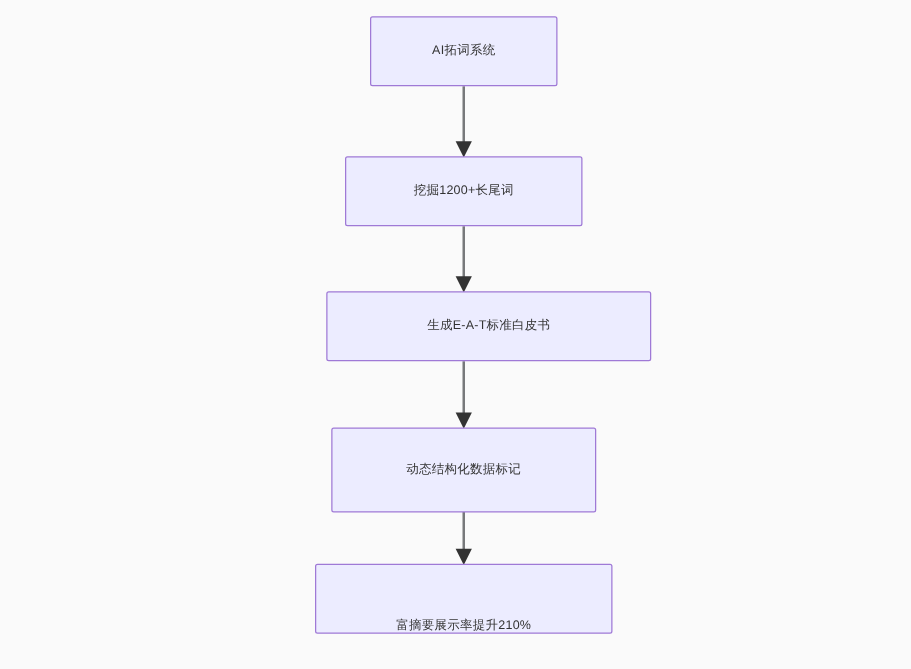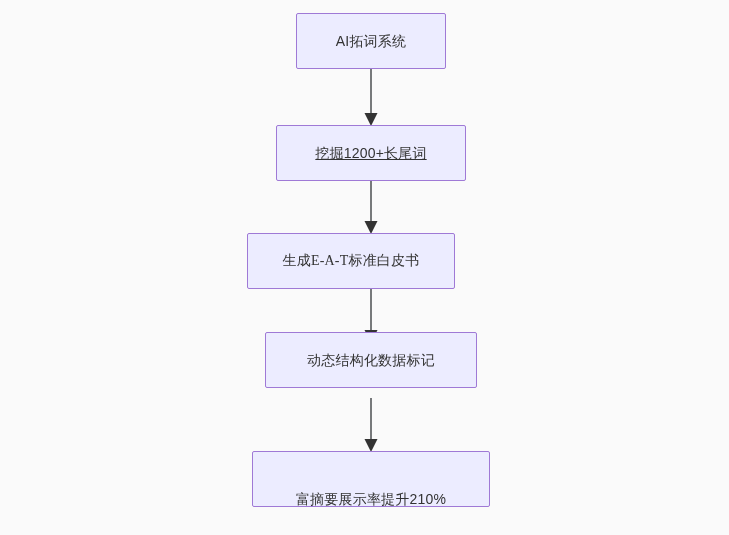--- a/index.html
+++ b/index.html
@@ -21,21 +21,21 @@
   .node {
     position: absolute;
     box-sizing: border-box;
     background: #ececff;
     border: 1.3px solid #9f79d6;
     border-radius: 2px;
     display: flex;
     align-items: center;
     justify-content: center;
     color: #333333;
-    font-size: 14px;
+    font-size: 10px;
     line-height: 1;
     letter-spacing: 0.2px;
     white-space: nowrap;
   }
   .node-label {
     display: block;
     padding: 0 2px;
   }
   .edge {
     position: absolute;
@@ -75,29 +75,29 @@
     <svg width="32" height="55" viewBox="0 0 32 55">
       <line x1="16" y1="0" x2="16" y2="45" stroke="#77797b" stroke-width="2"></line>
       <polygon points="16,54 9.5,41 22.5,41" fill="#333333"></polygon>
     </svg>
   </div>
 
   <div class="node" style="left:296px; top:13px; width:150px; height:56px;">
     <span class="node-label">AI拓词系统</span>
   </div>
 
-  <div class="node" style="left:276px; top:125px; width:190px; height:56px;text-decoration:underline;">
+  <div class="node" style="left:276px; top:125px; width:190px; height:56px;">
     <span class="node-label">挖掘1200+长尾词</span>
   </div>
 
-  <div class="node" style="left:247px; top:233px; width:208px; height:56px;font-family:Liberation Serif, serif;">
+  <div class="node" style="left:261px; top:233px; width:260px; height:56px;">
     <span class="node-label">生成E-A-T标准白皮书</span>
   </div>
 
-  <div class="node" style="left:265px; top:332px; width:212px; height:56px;">
+  <div class="node" style="left:265px; top:342px; width:212px; height:68px;">
     <span class="node-label">动态结构化数据标记</span>
   </div>
 
   <div class="node" style="left:252px; top:451px; width:238px; height:56px;align-items:flex-end;">
     <span class="node-label">富摘要展示率提升210%</span>
   </div>
 
 </div>
 
 </body></html>

